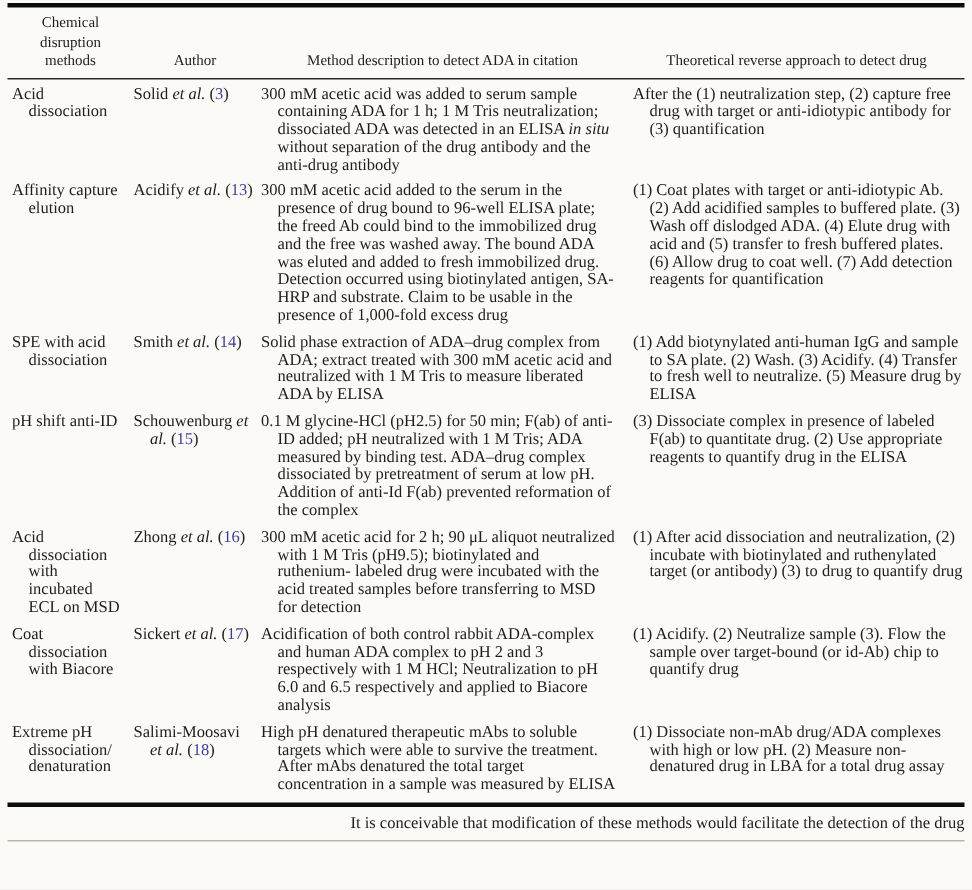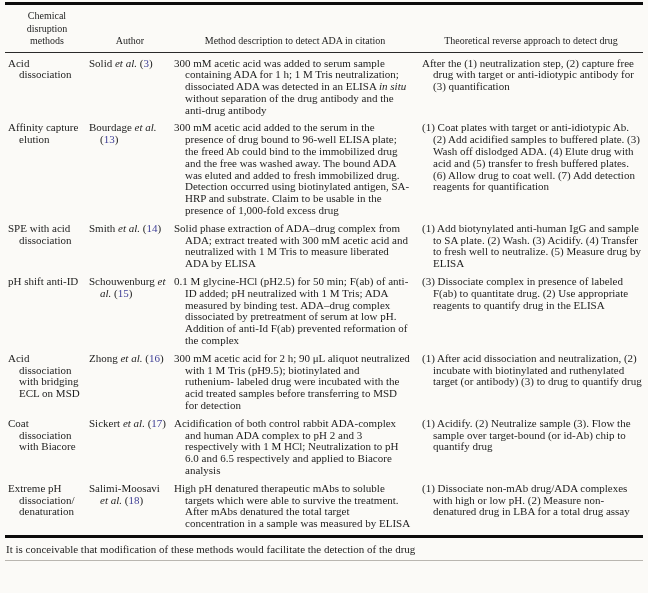--- a/index.html
+++ b/index.html
@@ -24,21 +24,21 @@
     padding:5px 2px 4px 2px;font-size:10px;line-height:12.5px;
   }
   th .hw1{max-width:62px;margin:0 auto;}
   th .hw3{max-width:190px;margin:0 auto;}
   td{vertical-align:top;padding:5px 8px 1px 3px;margin-top:29px;}
   td.author-cell{padding-left:0;padding-right:2px;}
   td.reverse-cell{padding-right:0;}
   .hang{padding-left:11px;text-indent:-11px;}
   .cite{color:#3e3e96;}
   .footnote{
-    font-size:11px;line-height:13px;padding:5px 0 4px 1px;
+    font-size:11px;line-height:13px;padding:5px 0 4px 1px;text-align:right;
   }
   .bottom-edge{height:1px;background:#b9b6b0;}
 </style>
 </head>
 <body>
 
 <div class="page">
   <div class="rule-heavy"></div>
 
   <table class="method-table">
@@ -88,21 +88,21 @@
           </td>
         <td class="reverse-cell">
             <div class="hang">After the (1) neutralization step, (2) capture free drug with target or anti-idiotypic antibody for (3) quantification</div>
           </td>
       </tr>
       <tr>
         <td>
             <div class="hang">Affinity capture elution</div>
           </td>
         <td class="author-cell">
-            <div class="hang"><span>Bourdage </span><i>et al.</i><span> (</span><span class="cite">13</span><span>)</span></div>
+            <div class="hang"><span>Acidify </span><i>et al.</i><span> (</span><span class="cite">13</span><span>)</span></div>
           </td>
         <td>
             <div class="hang">300 mM acetic acid added to the serum in the presence of drug bound to 96-well ELISA plate; the freed Ab could bind to the immobilized drug and the free was washed away. The bound ADA was eluted and added to fresh immobilized drug. Detection occurred using biotinylated antigen, SA-HRP and substrate. Claim to be usable in the presence of 1,000-fold excess drug</div>
           </td>
         <td class="reverse-cell">
             <div class="hang">(1) Coat plates with target or anti-idiotypic Ab. (2) Add acidified samples to buffered plate. (3) Wash off dislodged ADA. (4) Elute drug with acid and (5) transfer to fresh buffered plates. (6) Allow drug to coat well. (7) Add detection reagents for quantification</div>
           </td>
       </tr>
       <tr>
         <td>
@@ -127,21 +127,21 @@
           </td>
         <td>
             <div class="hang">0.1 M glycine-HCl (pH2.5) for 50 min; F(ab) of anti-ID added; pH neutralized with 1 M Tris; ADA measured by binding test. ADA–drug complex dissociated by pretreatment of serum at low pH. Addition of anti-Id F(ab) prevented reformation of the complex</div>
           </td>
         <td class="reverse-cell">
             <div class="hang">(3) Dissociate complex in presence of labeled F(ab) to quantitate drug. (2) Use appropriate reagents to quantify drug in the ELISA</div>
           </td>
       </tr>
       <tr>
         <td>
-            <div class="hang">Acid dissociation with bridging ECL on MSD</div>
+            <div class="hang">Acid dissociation with incubated ECL on MSD</div>
           </td>
         <td class="author-cell">
             <div class="hang"><span>Zhong </span><i>et al.</i><span> (</span><span class="cite">16</span><span>)</span></div>
           </td>
         <td>
             <div class="hang">300 mM acetic acid for 2 h; 90 μL aliquot neutralized with 1 M Tris (pH9.5); biotinylated and ruthenium- labeled drug were incubated with the acid treated samples before transferring to MSD for detection</div>
           </td>
         <td class="reverse-cell">
             <div class="hang">(1) After acid dissociation and neutralization, (2) incubate with biotinylated and ruthenylated target (or antibody) (3) to drug to quantify drug</div>
           </td>

